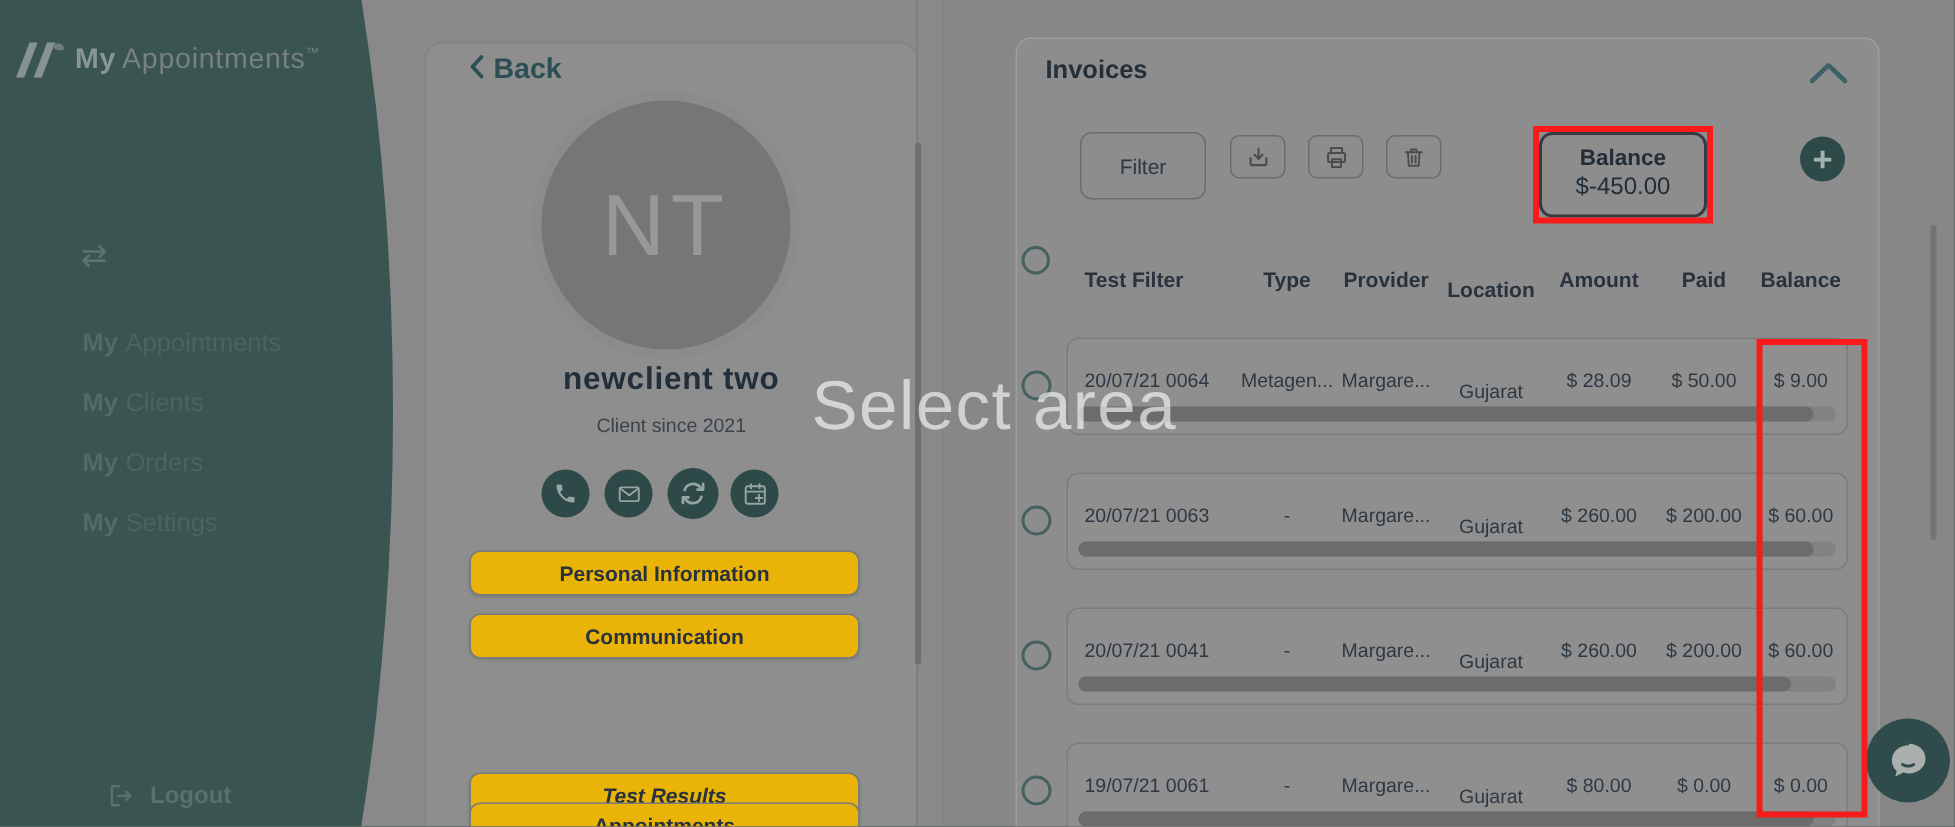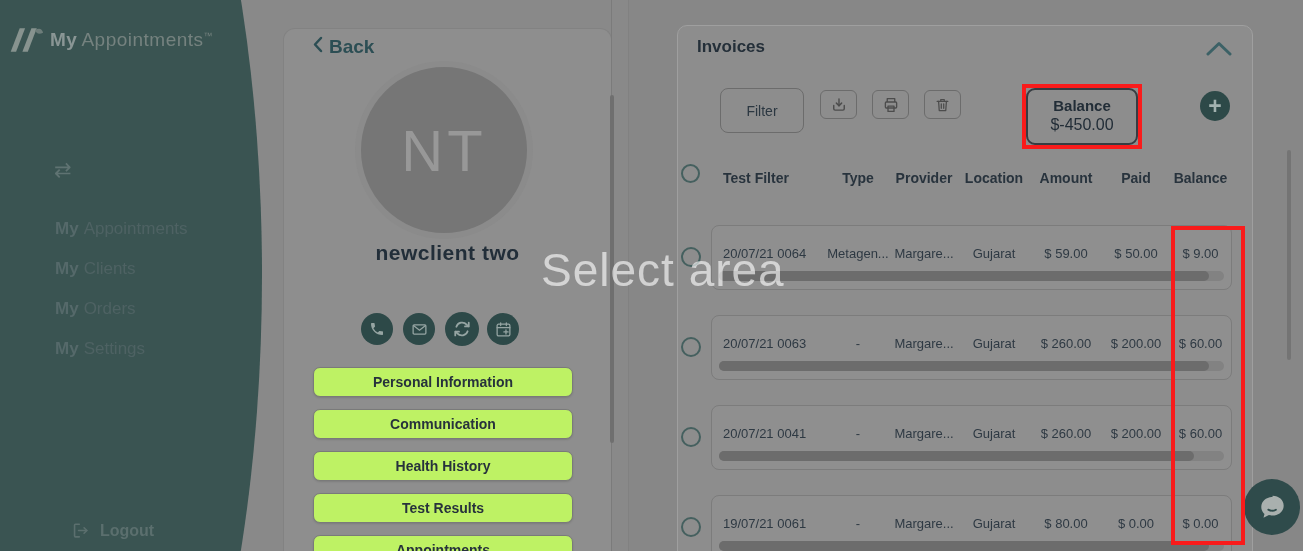--- a/index.html
+++ b/index.html
@@ -27,21 +27,21 @@
   .back{left:313px;top:36px;display:flex;gap:6px;color:#2c4e54;
         font-size:19px;font-weight:bold;z-index:2;cursor:pointer;}
   .avatar{left:355px;top:61px;width:178px;height:178px;border-radius:50%;background:#767676;
           border:6px solid #8b8b8b;box-sizing:border-box;display:flex;align-items:center;justify-content:center;z-index:2;}
   .avatar-initials{font-size:58px;font-weight:300;color:#989898;letter-spacing:4px;}
   .client-name{left:283px;top:241px;width:329px;text-align:center;font-size:21px;font-weight:bold;
                color:#222e39;letter-spacing:.5px;z-index:2;}
   .client-since{left:283px;top:276px;width:329px;text-align:center;font-size:13px;color:#3c434b;z-index:2;}
   .action-btn{top:313px;width:32px;height:32px;border-radius:50%;background:#2d4948;
               display:flex;align-items:center;justify-content:center;z-index:2;cursor:pointer;}
-  .section-btn{left:313px;width:260px;height:30px;border-radius:7px;background:#bef264;border:1px solid #7a7a7a;
+  .section-btn{left:313px;width:260px;height:30px;border-radius:7px;background:#eab308;border:1px solid #7a7a7a;
                box-sizing:border-box;display:flex;align-items:center;justify-content:center;font-size:14px;
                font-weight:bold;color:#27323c;z-index:2;cursor:pointer;box-shadow:0 1px 2px rgba(0,0,0,.12);}
 
   
   .vline{top:0;width:1px;height:551px;}
   .mid-scroll-thumb{left:610px;top:95px;width:4px;height:348px;background:#6f6f6f;border-radius:2px;}
   .right-scroll-thumb{left:1287px;top:150px;width:4px;height:210px;background:#747474;border-radius:2px;}
 
   
   .inv-region{left:629px;top:0;width:674px;height:551px;background:#878787;}
@@ -59,21 +59,21 @@
   .balance-box .lbl{margin-top:7px;font-size:15px;font-weight:bold;color:#222d37;}
   .balance-box .val{margin-top:2px;font-size:16px;font-weight:normal;color:#222d37;}
   .add-btn{left:1200px;top:91px;width:30px;height:30px;border-radius:50%;background:#2d4948;color:#a2b2b0;
            font-size:23px;font-weight:bold;display:flex;align-items:center;justify-content:center;z-index:2;cursor:pointer;}
 
   .sel-circle{width:19px;height:19px;border:2px solid #45605f;border-radius:50%;box-sizing:border-box;z-index:2;cursor:pointer;}
 
   .cells{display:flex;align-items:center;z-index:2;}
   .cell{text-align:center;overflow:hidden;white-space:nowrap;}
   .c-datenum{width:116px;padding-left:12px;box-sizing:border-box;text-align:left;}
-  .c-type{width:62px;}.c-provider{width:70px;}.c-location{width:70px;}
+  .c-type{width:62px;}.c-provider{width:70px;}.c-location{width:70px;margin-top:15px;}
   .c-amount{width:74px;}.c-paid{width:66px;}.c-balance{width:63px;}
   .head-cells{left:711px;top:170px;width:521px;font-size:14px;font-weight:bold;color:#28333d;}
   .row-card{left:711px;width:521px;height:65px;background:#8f8f8f;border:1px solid #7c7c7c;border-radius:8px;
             box-sizing:border-box;z-index:1;}
   .row-cells{left:711px;width:521px;font-size:13px;color:#2e3943;}
   .row-scroll{left:719px;width:505px;height:10px;border-radius:5px;background:#828282;z-index:2;}
   .row-scroll .thumb{height:10px;border-radius:5px;background:#6c6c6c;}
 
   
   .chat-btn{left:1244px;top:479px;width:56px;height:56px;border-radius:50%;background:#2f4b4b;
@@ -134,20 +134,21 @@
         <polyline points="8,2 2,8.5 8,15"></polyline>
       </svg>
     </span>
     <span>Back</span>
   </div>
 
   <div class="abs client-name">newclient two</div>
   <div class="abs avatar">
     <span class="avatar-initials">NT</span>
   </div>
+  <div class="abs client-since">Client since 2021</div>
 
   <div class="abs action-btn" style="left:361px;">
     <svg width="16" height="16" viewBox="0 0 24 24">
       <path fill="#96a5a3" d="M6.62 10.79a15.05 15.05 0 0 0 6.59 6.59l2.2-2.2a1 1 0 0 1 1.01-.24 11.36 11.36 0 0 0 3.58.57 1 1 0 0 1 1 1V20a1 1 0 0 1-1 1A17 17 0 0 1 3 4a1 1 0 0 1 1-1h3.5a1 1 0 0 1 1 1 11.36 11.36 0 0 0 .57 3.58 1 1 0 0 1-.24 1.01z"></path>
     </svg>
   </div>
   <div class="abs action-btn" style="left:403px;">
     <svg width="17" height="17" viewBox="0 0 24 24" fill="none" stroke="#96a5a3" stroke-width="1.8">
       <rect x="3" y="5.5" width="18" height="13" rx="1.5"></rect>
         <path d="M3.5 6.5 12 13l8.5-6.5"></path>
@@ -165,22 +166,21 @@
     <svg width="17" height="17" viewBox="0 0 24 24" fill="none" stroke="#96a5a3" stroke-width="1.8" stroke-linecap="round">
       <rect x="3" y="4.5" width="18" height="16.5" rx="2"></rect>
         <path d="M3 9.5h18"></path>
         <path d="M8 2.5v4M16 2.5v4"></path>
       <path d="M15.5 12.5v6M12.5 15.5h6"></path>
     </svg>
   </div>
 
   <div class="abs section-btn" style="top:367px;">Personal Information</div>
   <div class="abs section-btn" style="top:409px;">Communication</div>
-  <div class="abs section-btn" style="top:451px;">Health History</div>
-  <div class="abs section-btn" style="top:493px;">Test Results</div>
+  <div class="abs section-btn" style="top:515px;font-style:italic;">Test Results</div>
   <div class="abs section-btn" style="top:535px;">Appointments</div>
 
   <div class="abs vline" style="left:611px;background:#7b7b7b;"></div>
   <div class="abs mid-scroll-thumb"></div>
   <div class="abs vline" style="left:628px;background:#818181;"></div>
 
   <div class="abs inv-region"></div>
   <div class="abs inv-panel"></div>
 
   <div class="abs inv-title">Invoices</div>
@@ -238,21 +238,21 @@
     <div class="cell c-balance">Balance</div>
   </div>
 
   <div class="abs sel-circle" style="left:681px;top:247px;width:20px;height:20px;"></div>
   <div class="abs row-card" style="top:225px;"></div>
   <div class="abs cells row-cells" style="top:243px;height:20px;">
     <div class="cell c-datenum"><span>20/07/21</span> <span>0064</span></div>
     <div class="cell c-type">Metagen...</div>
     <div class="cell c-provider">Margare...</div>
     <div class="cell c-location">Gujarat</div>
-    <div class="cell c-amount">$ 59.00</div>
+    <div class="cell c-amount">$ 28.09</div>
     <div class="cell c-paid">$ 50.00</div>
     <div class="cell c-balance">$ 9.00</div>
   </div>
   <div class="abs row-scroll" style="top:271px;">
       <div class="thumb" style="width:97%;"></div>
     </div>
 
   <div class="abs sel-circle" style="left:681px;top:337px;width:20px;height:20px;"></div>
   <div class="abs row-card" style="top:315px;"></div>
   <div class="abs cells row-cells" style="top:333px;height:20px;">

